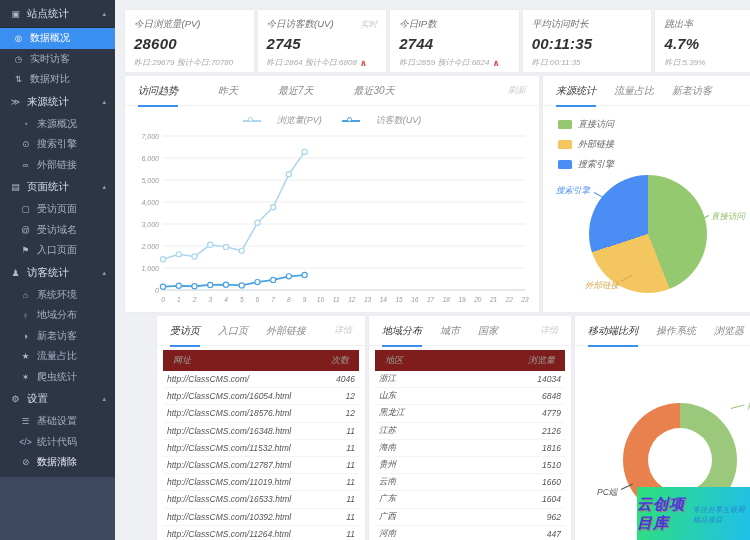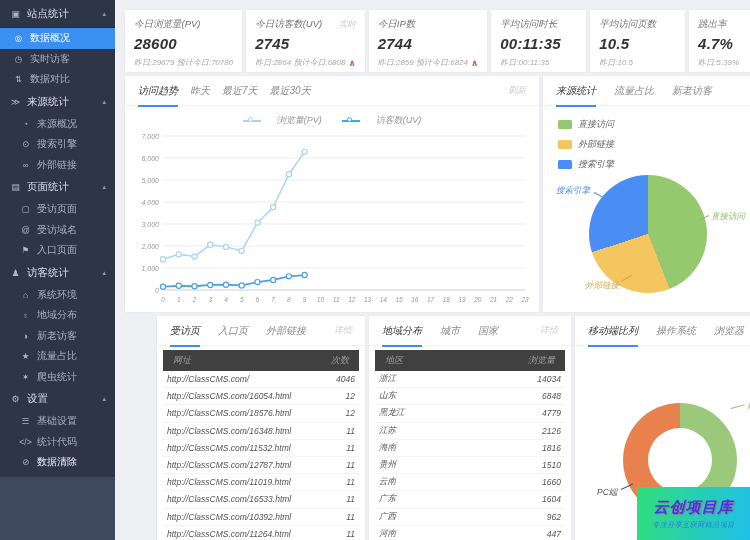--- a/index.html
+++ b/index.html
@@ -32,21 +32,21 @@
   .c-value { font-size:15px; font-weight:bold; color:#333; margin-top:4px; letter-spacing:.2px; }
   .c-sub { font-size:8px; color:#a9a9a9; margin-top:5px; display:flex; align-items:center; white-space:nowrap; }
   .c-caret { color:#e25050; font-size:9px; margin-left:3px; font-weight:bold; }
 
   .mid-row { display:flex; gap:4px; height:236px; margin-bottom:4px; }
   .panel { background:#fff; box-shadow:0 0 2px rgba(0,0,0,.06); position:relative; }
   .trend-panel { width:414px; }
   .source-panel { flex:1; }
 
   .tabs { display:flex; align-items:center; height:30px; padding:0 13px;
-    border-bottom:1px solid #f0f1f3; gap:12px; }
+    border-bottom:1px solid #f0f1f3; gap:40px; }
   .tabs.tight { gap:18px; }
   .tab { font-size:10px; color:#8a8a8a; height:30px; line-height:30px; position:relative; cursor:pointer; white-space:nowrap; }
   .tab.active { color:#333; }
   .tab.active::after { content:''; position:absolute; left:0; right:0; bottom:-1px; height:2px; background:#3a8ff0; }
   .detail { margin-left:auto; font-size:9px; color:#ccc; cursor:pointer; }
 
   .legend { display:flex; justify-content:center; gap:20px; padding-top:7px; height:22px; }
   .legend-item { display:flex; align-items:center; gap:16px; font-size:9px; color:#999; cursor:pointer; }
   .lg-wrap { position:relative; width:18px; height:9px; }
   .lg-line { position:absolute; left:0; right:0; top:4px; height:1.5px; }
@@ -60,34 +60,34 @@
   .pl-label { font-size:9px; color:#666; }
   .pie { position:absolute; border-radius:50%; }
   .chart-label { position:absolute; font-size:8.5px; white-space:nowrap; }
   .conn { position:absolute; height:1px; transform-origin:left center; }
 
   .bottom-row { display:flex; gap:4px; height:226px;margin-left:32px; }
   .pages-panel { width:208px; }
   .region-panel { width:202px; }
   .device-panel { flex:1; }
 
-  .thead { display:flex; justify-content:space-between; background:#404040;
+  .thead { display:flex; justify-content:space-between; background:#7f1d1d;
     padding:4px 10px; font-size:9px; color:#9a9a9a; margin:4px 6px 0; }
   .tbody { margin:0 6px; }
   .trow { display:flex; justify-content:space-between; align-items:center;
     height:17.2px; padding:0 4px; font-size:8.5px; color:#555;
     border-bottom:1px solid #f3f4f6; }
   .trow .cell-r { color:#555; }
 
   .donut { position:absolute; border-radius:50%; }
   .donut::after { content:''; position:absolute; background:#fff; border-radius:50%; inset:25px; }
 
   .watermark { position:fixed; right:0; bottom:0; width:113px; height:53px;
     background:linear-gradient(100deg,#2fdf7a,#1fc0ea); z-index:10;
-    display:flex; flex-direction:column; align-items:center; justify-content:center; }
+    display:flex; flex-direction:row; align-items:center; }
   .wm-title { font-size:15px; font-weight:bold; color:#4338e0; letter-spacing:1px;
     text-shadow:1px 1px 1px rgba(221,60,120,.65); }
   .wm-sub { font-size:7px; color:#2a7fd4; margin-top:3px; letter-spacing:.5px; }
 </style>
 </head>
 <body>
 
 <div class="app">
   <aside class="sidebar">
     <nav class="menu">
@@ -219,29 +219,20 @@
             <span class="c-caret">∧</span>
           </div>
         </div>
         <div class="card">
           <div class="c-top">
             <span>平均访问时长</span>
           </div>
           <div class="c-value">00:11:35</div>
           <div class="c-sub">
             <span>昨日:00:11:35</span>
-          </div>
-        </div>
-        <div class="card">
-          <div class="c-top">
-            <span>平均访问页数</span>
-          </div>
-          <div class="c-value">10.5</div>
-          <div class="c-sub">
-            <span>昨日:10.5</span>
           </div>
         </div>
         <div class="card">
           <div class="c-top">
             <span>跳出率</span>
           </div>
           <div class="c-value">4.7%</div>
           <div class="c-sub">
             <span>昨日:5.39%</span>
           </div>

